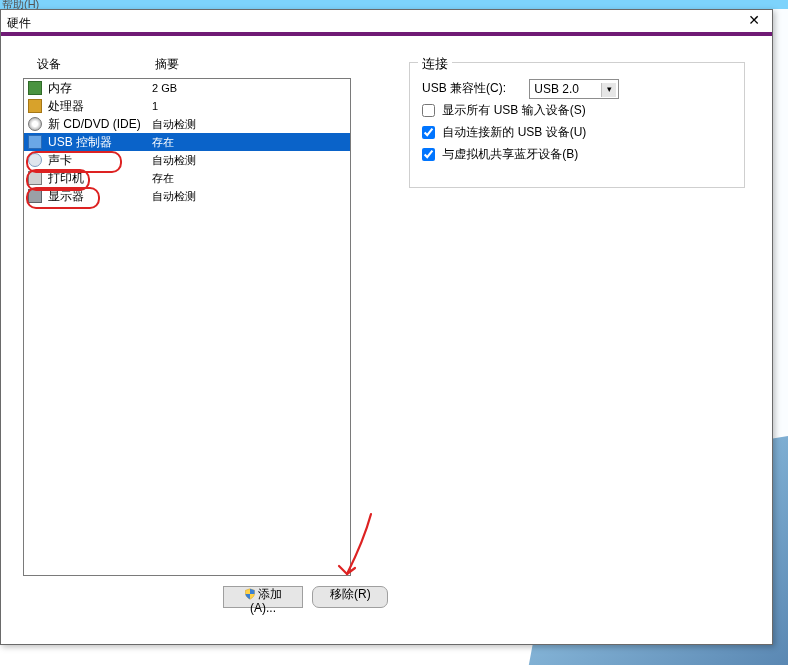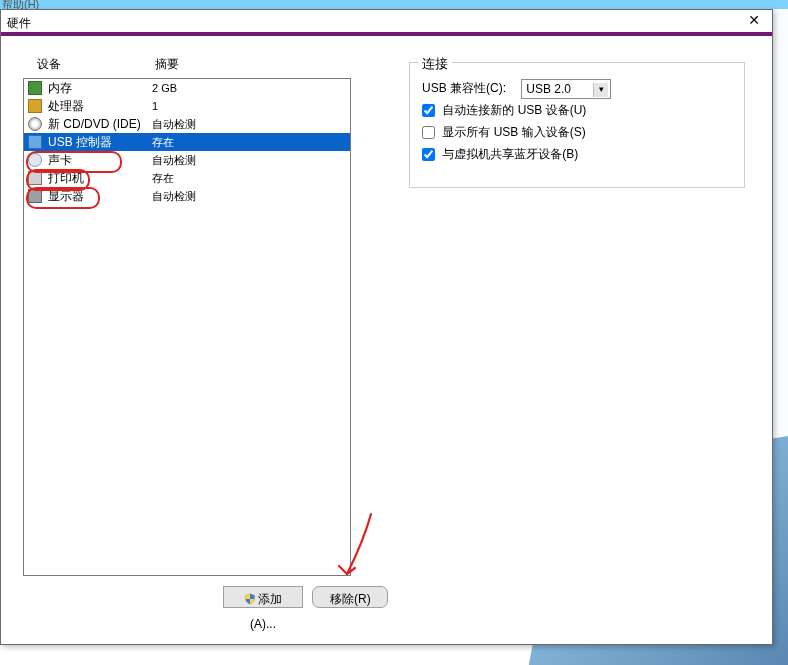--- a/index.html
+++ b/index.html
@@ -146,21 +146,21 @@
     pointer-events:none;
   }
 
   .lowbtns {
     position:absolute;
     left:22px; top:576px;
     width:370px; height:26px;
   }
   .winbtn {
     display:inline-block;
-    height:22px; line-height:25px;
+    height:22px; line-height:14px;
     font-size:12px;
     padding:0 12px;
     background:#e6e6e6;
     border:1px solid #9f9f9f;
     box-sizing:border-box;
     text-align:center;
     vertical-align:top;
   }
   .addbtn { width:80px; margin-left:200px; }
   .rembtn { width:76px; margin-left:6px;border-radius:7px; }
@@ -188,21 +188,21 @@
     display:inline-block;
     width:90px; height:20px;
     border:1px solid #8d8d8d;
     box-sizing:border-box;
     background:#fff;
     vertical-align:middle;
     position:relative;
     font-size:12px;
     line-height:18px;
     padding-left:4px;
-    margin-left:12px;
+    margin-left:20px;
   }
   .combo .arrow {
     position:absolute; right:2px; top:3px;
     width:14px; height:14px;
     background:#e6e6e6;
     border-left:1px solid #bfbfbf;
     text-align:center;
     line-height:12px;
     font-size:9px;
   }
@@ -316,26 +316,26 @@
       <span class="grptitle">连接</span>
 
       <div class="rrow">
         <span class="lab">USB 兼容性(C):</span>
         <span class="combo">
           <span>USB 2.0</span>
           <span class="arrow">▾</span>
         </span>
       </div>
       <div class="rrow">
+        <input type="checkbox" class="chk" style="">
+        <span>显示所有 USB 输入设备(S)</span>
+      </div>
+      <div class="rrow">
         <input type="checkbox" class="chk" checked="" style="">
         <span>自动连接新的 USB 设备(U)</span>
-      </div>
-      <div class="rrow">
-        <input type="checkbox" class="chk" style="">
-        <span>显示所有 USB 输入设备(S)</span>
       </div>
       <div class="rrow">
         <input type="checkbox" class="chk" checked="" style="">
         <span>与虚拟机共享蓝牙设备(B)</span>
       </div>
     </div>
 
 
     <div class="arrowwrap">
       <svg viewBox="0 0 60 80" width="60" height="80">

